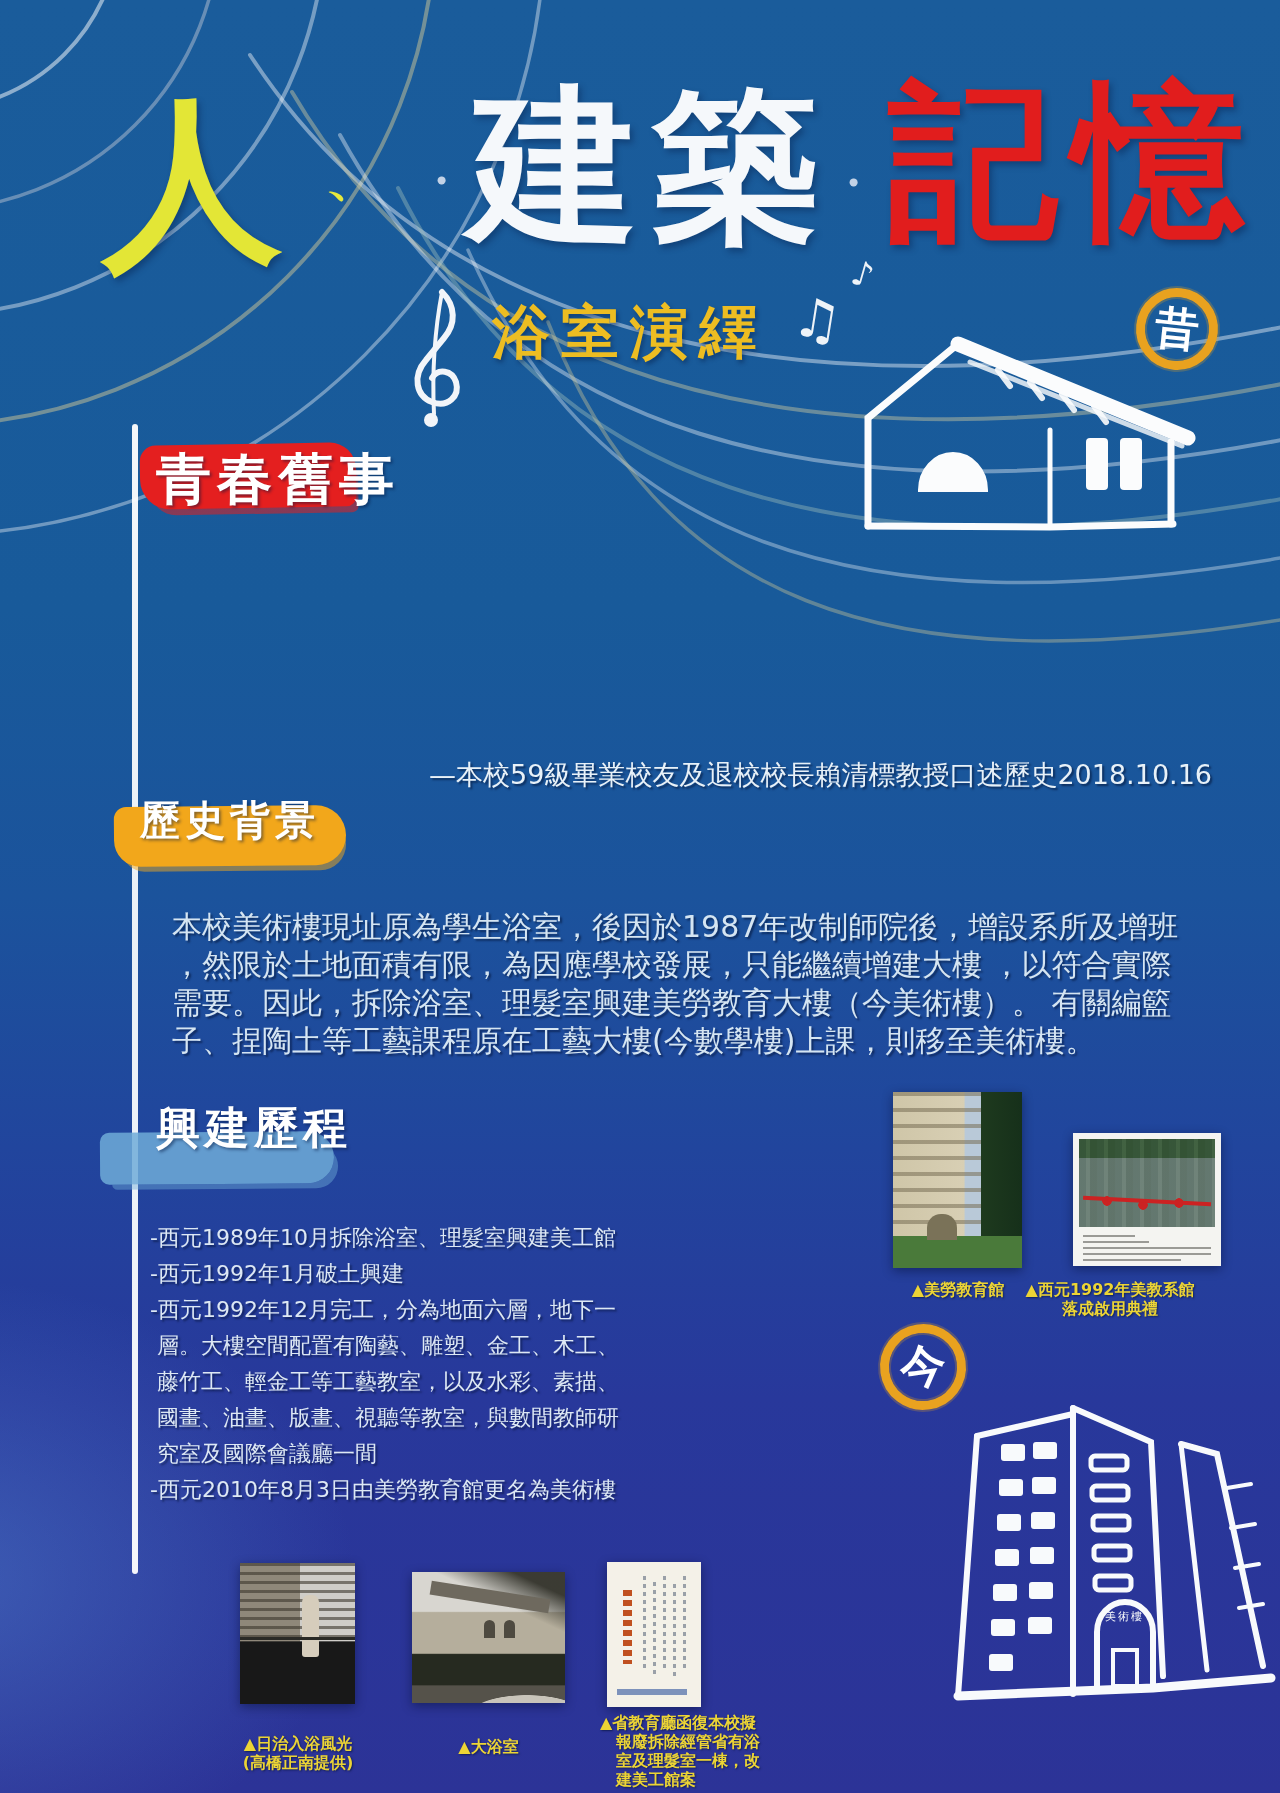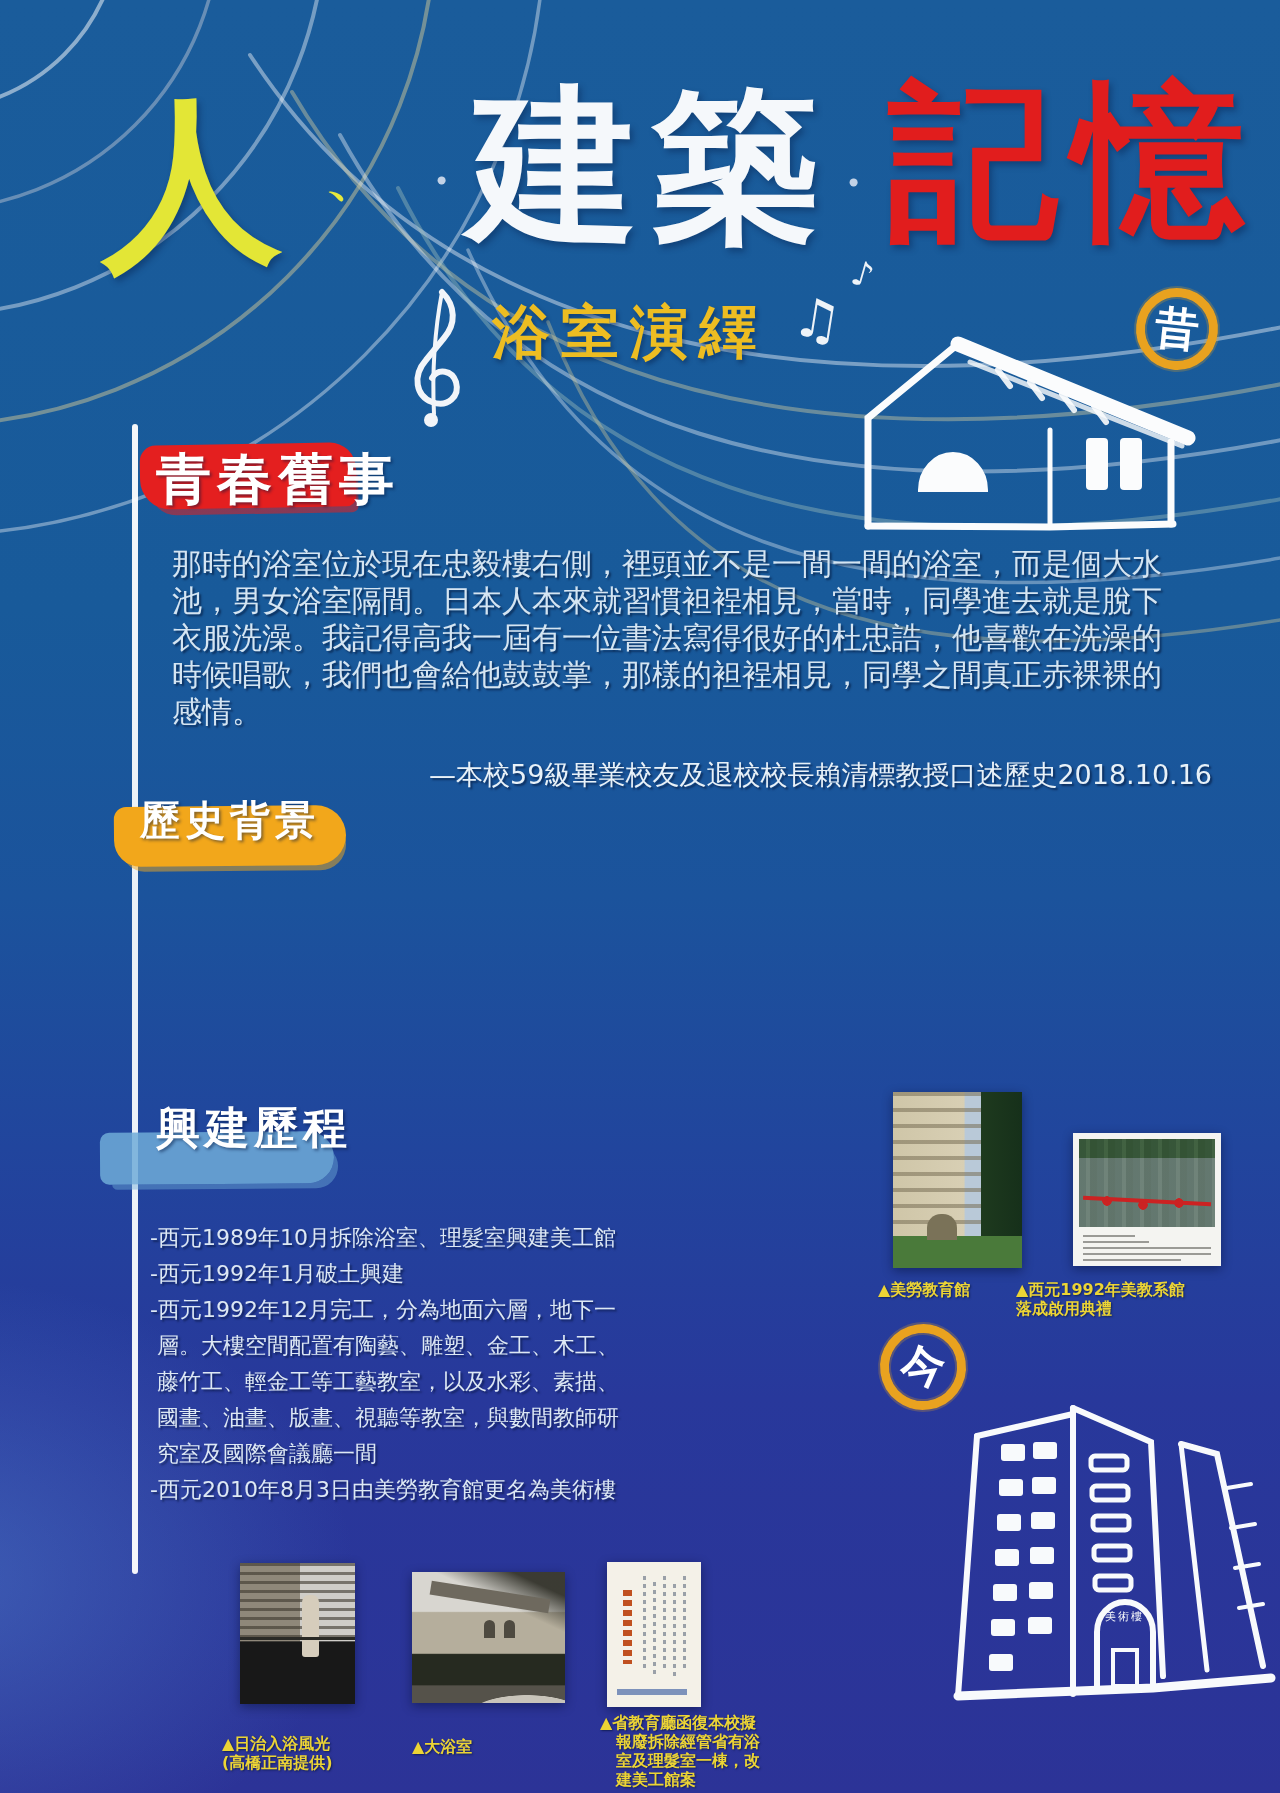--- a/index.html
+++ b/index.html
@@ -48,21 +48,21 @@
   .lbl-blu-txt{left:156px;top:1106px;font-size:44px;letter-spacing:5px;}
   
   .body-txt{color:#d5e5f2;font-size:30px;line-height:37px;white-space:pre;
      text-shadow:2px 2px 2px rgba(0,15,45,.55);}
   .p1{left:172px;top:545px;}
   .attr{left:172px;top:757px;width:1040px;text-align:right;font-size:27px;color:#e8f1f8;
      text-shadow:2px 2px 2px rgba(0,15,45,.55);}
   .p2{left:172px;top:908px;line-height:38px;}
   .list{left:150px;top:1220px;font-size:22px;line-height:36px;color:#dde8f4;}
   
-  .cap{color:#ecd435;font-weight:bold;font-size:16px;line-height:19px;text-align:left;white-space:pre;
+  .cap{color:#ecd435;font-weight:bold;font-size:16px;line-height:19px;text-align:center;white-space:pre;
      text-shadow:1px 1px 2px rgba(0,15,45,.6);}
   .cap-doc{color:#ecd435;font-weight:bold;font-size:16px;line-height:19px;white-space:pre;text-align:left;
      padding-left:16px;text-indent:-16px;text-shadow:1px 1px 2px rgba(0,15,45,.6);}
   
   .ph{box-shadow:0 3px 10px rgba(0,10,40,.45);overflow:hidden;}
   .ph1{left:893px;top:1092px;width:129px;height:176px;
     background:
       linear-gradient(180deg, rgba(74,122,58,0) 82%, #4a7a3a 82%),
       linear-gradient(90deg, rgba(30,58,30,0) 68%, #1e3a1e 68%, #16301a 100%),
       repeating-linear-gradient(180deg, rgba(120,110,85,.55) 0 4px, rgba(0,0,0,0) 4px 16px),
@@ -167,29 +167,28 @@
       <path d="M62 154 A33 36 0 0 1 128 154 Z" fill="#fbfcfd" stroke-width="4"></path>
       <rect x="228" y="102" width="22" height="52" rx="4" fill="#fbfcfd" stroke="none"></rect>
       <rect x="262" y="102" width="22" height="52" rx="4" fill="#fbfcfd" stroke="none"></rect>
     </g>
   </svg>
 
   <div class="abs pole"></div>
 
   <div class="abs lbl-red-bg"></div>
   <span class="abs lbl-txt lbl-red-txt">青春舊事</span>
-  <div class="abs body-txt p1">那時的浴室位於現在忠毅樓右側，裡頭並不是一間一間的浴室，而是個大水
-池，男女浴室隔間。日本人本來就習慣袒裎相見，當時，同學進去就是脫下
-衣服洗澡。我記得高我一屆有一位書法寫得很好的杜忠誥，他喜歡在洗澡的
-時候唱歌，我們也會給他鼓鼓掌，那樣的袒裎相見，同學之間真正赤裸裸的
-感情。</div>
   <div class="abs attr">—本校59級畢業校友及退校校長賴清標教授口述歷史2018.10.16</div>
 
   <div class="abs lbl-org-bg"></div>
   <span class="abs lbl-txt lbl-org-txt">歷史背景</span>
+  <div class="abs body-txt p2">本校美術樓現址原為學生浴室，後因於1987年改制師院後，增設系所及增班
+，然限於土地面積有限，為因應學校發展，只能繼續增建大樓 ，以符合實際
+需要。因此，拆除浴室、理髮室興建美勞教育大樓（今美術樓）。 有關編籃
+子、捏陶土等工藝課程原在工藝大樓(今數學樓)上課，則移至美術樓。</div>
 
   <div class="abs lbl-blu-bg"></div>
   <span class="abs lbl-txt lbl-blu-txt">興建歷程</span>
   <div class="abs body-txt list">-西元1989年10月拆除浴室、理髮室興建美工館
 -西元1992年1月破土興建
 -西元1992年12月完工，分為地面六層，地下一
  層。大樓空間配置有陶藝、雕塑、金工、木工、
  藤竹工、輕金工等工藝教室，以及水彩、素描、
  國畫、油畫、版畫、視聽等教室，與數間教師研
  究室及國際會議廳一間

